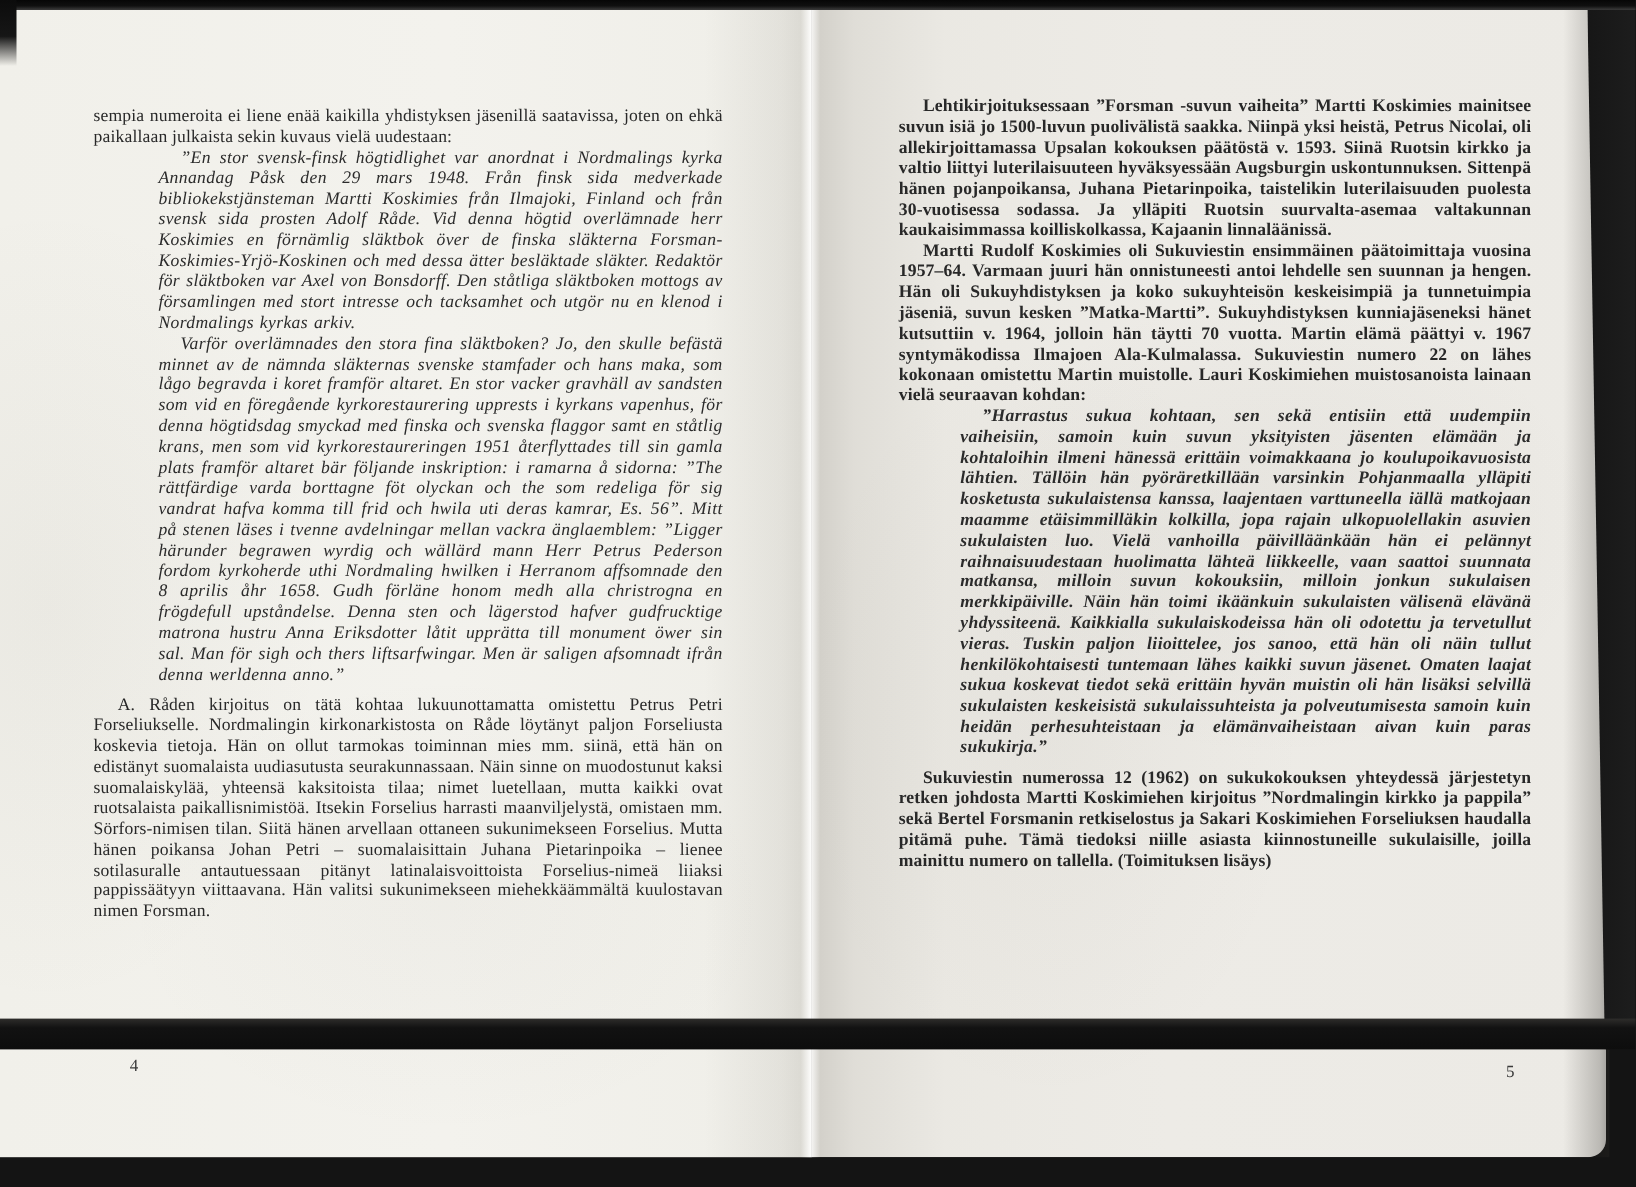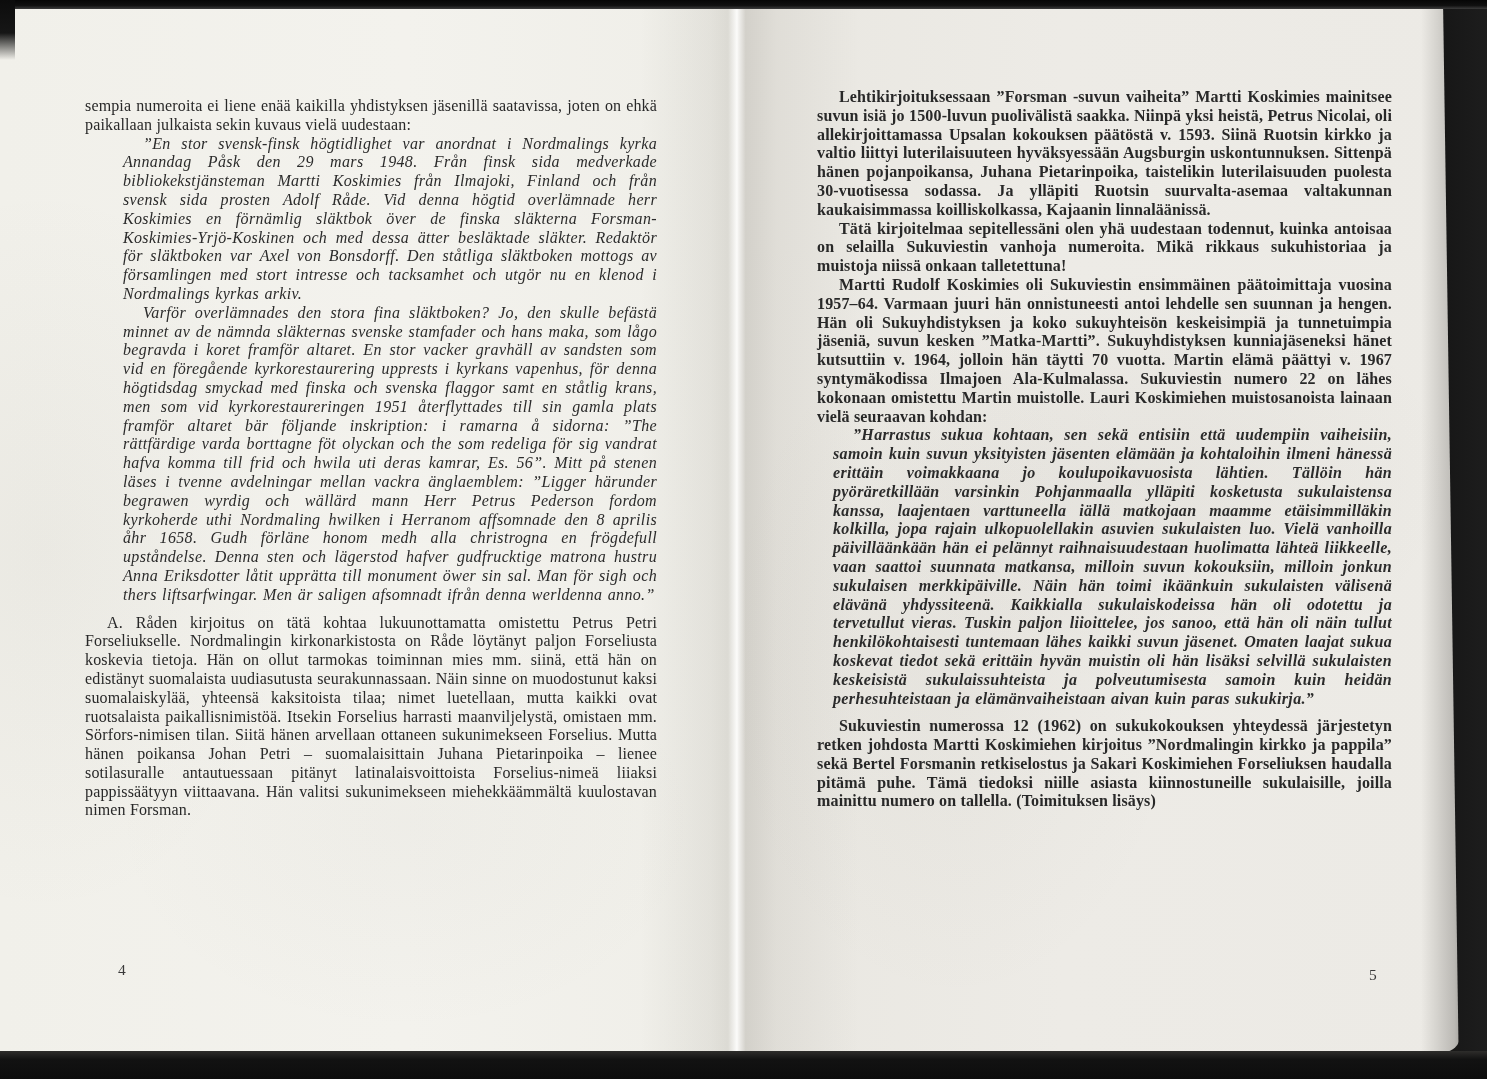--- a/index.html
+++ b/index.html
@@ -2,21 +2,21 @@
 <html><head>
 <meta charset="utf-8">
 <style>
   html, body {
     margin: 0; padding: 0;
     width: 1487px; height: 1079px;
     background: #141414;
     overflow: hidden;
     font-family: "Liberation Serif", "DejaVu Serif", serif;
   }
-  .stage { position: relative; width: 1487px; height: 1079px; }
+  .stage { position: relative; width: 1487px; height: 954px; }
 
   
   .page {
     position: absolute; top: 9px; height: 1043px;
   }
   .page-left {
     left: 0; width: 738px;
     background:
       radial-gradient(360px 520px at 6% 52%, rgba(118,112,98,0.055), transparent 70%),
       radial-gradient(420px 300px at 55% 78%, rgba(118,112,98,0.04), transparent 70%),
@@ -84,21 +84,21 @@
     text-align: justify;
     font-size: 16px;
     line-height: 18.8px;
     letter-spacing: 0.15px;
     color: #282828;
     text-rendering: optimizeLegibility;
   }
   p.indent { text-indent: 22px; }
   p.gap { margin-top: 9px; }
 
-  .quote { margin-left: 38px; }
+  .quote { margin-left: 59px; }
   .quote p.par {
     font-style: italic;
     letter-spacing: 0.35px;
     word-spacing: 1px;
     text-indent: 20px;
     color: #2b2b2b;
   }
 
   .pagenum {
     position: absolute; z-index: 3;
@@ -121,23 +121,22 @@
     <div class="quote">
       <p class="par">”En stor svensk-finsk högtidlighet var anordnat i Nordmalings kyrka Annandag Påsk den 29 mars 1948. Från finsk sida medverkade bibliokekstjänsteman Martti Koskimies från Ilmajoki, Finland och från svensk sida prosten Adolf Råde. Vid denna högtid overlämnade herr Koskimies en förnämlig släktbok över de finska släkterna Forsman-Koskimies-Yrjö-Koskinen och med dessa ätter besläktade släkter. Redaktör för släktboken var Axel von Bonsdorff. Den ståtliga släktboken mottogs av församlingen med stort intresse och tacksamhet och utgör nu en klenod i Nordmalings kyrkas arkiv.</p>
       <p class="par">Varför overlämnades den stora fina släktboken? Jo, den skulle befästä minnet av de nämnda släkternas svenske stamfader och hans maka, som lågo begravda i koret framför altaret. En stor vacker gravhäll av sandsten som vid en föregående kyrkorestaurering upprests i kyrkans vapenhus, för denna högtidsdag smyckad med finska och svenska flaggor samt en ståtlig krans, men som vid kyrkorestaureringen 1951 återflyttades till sin gamla plats framför altaret bär följande inskription: i ramarna å sidorna: ”The rättfärdige varda borttagne föt olyckan och the som redeliga för sig vandrat hafva komma till frid och hwila uti deras kamrar, Es. 56”. Mitt på stenen läses i tvenne avdelningar mellan vackra änglaemblem: ”Ligger härunder begrawen wyrdig och wällärd mann Herr Petrus Pederson fordom kyrkoherde uthi Nordmaling hwilken i Herranom affsomnade den 8 aprilis åhr 1658. Gudh förläne honom medh alla christrogna en frögdefull upståndelse. Denna sten och lägerstod hafver gudfrucktige matrona hustru Anna Eriksdotter låtit upprätta till monument öwer sin sal. Man för sigh och thers liftsarfwingar. Men är saligen afsomnadt ifrån denna werldenna anno.”</p>
     </div>
     <p class="par indent gap">A. Råden kirjoitus on tätä kohtaa lukuunottamatta omistettu Petrus Petri Forseliukselle. Nordmalingin kirkonarkistosta on Råde löytänyt paljon Forseliusta koskevia tietoja. Hän on ollut tarmokas toiminnan mies mm. siinä, että hän on edistänyt suomalaista uudiasutusta seurakunnassaan. Näin sinne on muodostunut kaksi suomalaiskylää, yhteensä kaksitoista tilaa; nimet luetellaan, mutta kaikki ovat ruotsalaista paikallisnimistöä. Itsekin Forselius harrasti maanviljelystä, omistaen mm. Sörfors-nimisen tilan. Siitä hänen arvellaan ottaneen sukunimekseen Forselius. Mutta hänen poikansa Johan Petri – suomalaisittain Juhana Pietarinpoika – lienee sotilasuralle antautuessaan pitänyt latinalaisvoittoista Forselius-nimeä liiaksi pappissäätyyn viittaavana. Hän valitsi sukunimekseen miehekkäämmältä kuulostavan nimen Forsman.</p>
   </div>
   <div class="pagenum pn-left">4</div>
 
   <div class="textblock tb-right">
     <p class="par indent">Lehtikirjoituksessaan ”Forsman -suvun vaiheita” Martti Koskimies mainitsee suvun isiä jo 1500-luvun puolivälistä saakka. Niinpä yksi heistä, Petrus Nicolai, oli allekirjoittamassa Upsalan kokouksen päätöstä v. 1593. Siinä Ruotsin kirkko ja valtio liittyi luterilaisuuteen hyväksyessään Augsburgin uskontunnuksen. Sittenpä hänen pojanpoikansa, Juhana Pietarinpoika, taistelikin luterilaisuuden puolesta 30-vuotisessa sodassa. Ja ylläpiti Ruotsin suurvalta-asemaa valtakunnan kaukaisimmassa koilliskolkassa, Kajaanin linnaläänissä.</p>
-    <p class="par indent">Tätä kirjoitelmaa sepitellessäni olen yhä uudestaan todennut, kuinka antoisaa on selailla Sukuviestin vanhoja numeroita. Mikä rikkaus sukuhistoriaa ja muistoja niissä onkaan talletettuna!</p>
     <p class="par indent">Martti Rudolf Koskimies oli Sukuviestin ensimmäinen päätoimittaja vuosina 1957–64. Varmaan juuri hän onnistuneesti antoi lehdelle sen suunnan ja hengen. Hän oli Sukuyhdistyksen ja koko sukuyhteisön keskeisimpiä ja tunnetuimpia jäseniä, suvun kesken ”Matka-Martti”. Sukuyhdistyksen kunniajäseneksi hänet kutsuttiin v. 1964, jolloin hän täytti 70 vuotta. Martin elämä päättyi v. 1967 syntymäkodissa Ilmajoen Ala-Kulmalassa. Sukuviestin numero 22 on lähes kokonaan omistettu Martin muistolle. Lauri Koskimiehen muistosanoista lainaan vielä seuraavan kohdan:</p>
-    <div class="quote" style="margin-left:16px;">
+    <div class="quote" style="margin-left:56px;">
       <p class="par">”Harrastus sukua kohtaan, sen sekä entisiin että uudempiin vaiheisiin, samoin kuin suvun yksityisten jäsenten elämään ja kohtaloihin ilmeni hänessä erittäin voimakkaana jo koulupoikavuosista lähtien. Tällöin hän pyöräretkillään varsinkin Pohjanmaalla ylläpiti kosketusta sukulaistensa kanssa, laajentaen varttuneella iällä matkojaan maamme etäisimmilläkin kolkilla, jopa rajain ulkopuolellakin asuvien sukulaisten luo. Vielä vanhoilla päivilläänkään hän ei pelännyt raihnaisuudestaan huolimatta lähteä liikkeelle, vaan saattoi suunnata matkansa, milloin suvun kokouksiin, milloin jonkun sukulaisen merkkipäiville. Näin hän toimi ikäänkuin sukulaisten välisenä elävänä yhdyssiteenä. Kaikkialla sukulaiskodeissa hän oli odotettu ja tervetullut vieras. Tuskin paljon liioittelee, jos sanoo, että hän oli näin tullut henkilökohtaisesti tuntemaan lähes kaikki suvun jäsenet. Omaten laajat sukua koskevat tiedot sekä erittäin hyvän muistin oli hän lisäksi selvillä sukulaisten keskeisistä sukulaissuhteista ja polveutumisesta samoin kuin heidän perhesuhteistaan ja elämänvaiheistaan aivan kuin paras sukukirja.”</p>
     </div>
     <p class="par indent gap">Sukuviestin numerossa 12 (1962) on sukukokouksen yhteydessä järjestetyn retken johdosta Martti Koskimiehen kirjoitus ”Nordmalingin kirkko ja pappila” sekä Bertel Forsmanin retkiselostus ja Sakari Koskimiehen Forseliuksen haudalla pitämä puhe. Tämä tiedoksi niille asiasta kiinnostuneille sukulaisille, joilla mainittu numero on tallella. (Toimituksen lisäys)</p>
   </div>
   <div class="pagenum pn-right">5</div>
 
   <div class="edge-right-shade"></div>
   <div class="edge-right"></div>
   <div class="edge-top"></div>
   <div class="corner-left"></div>

